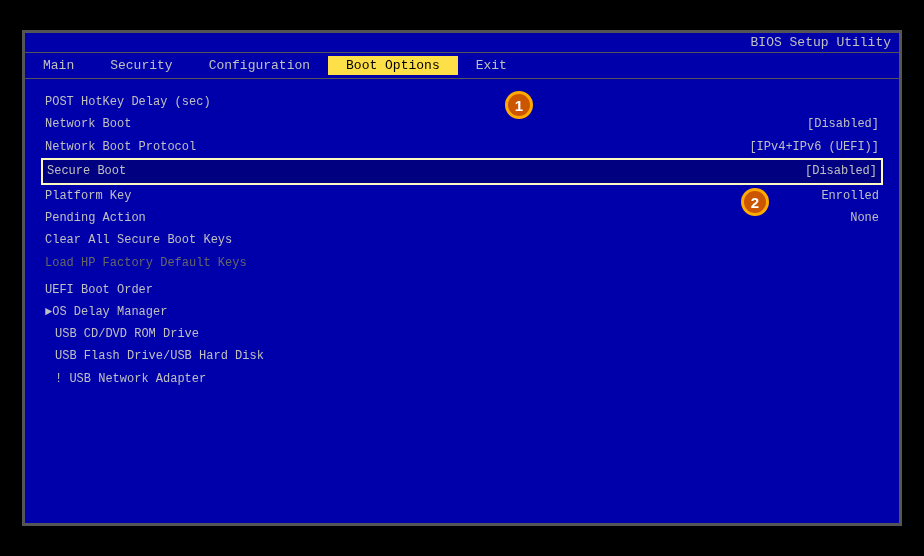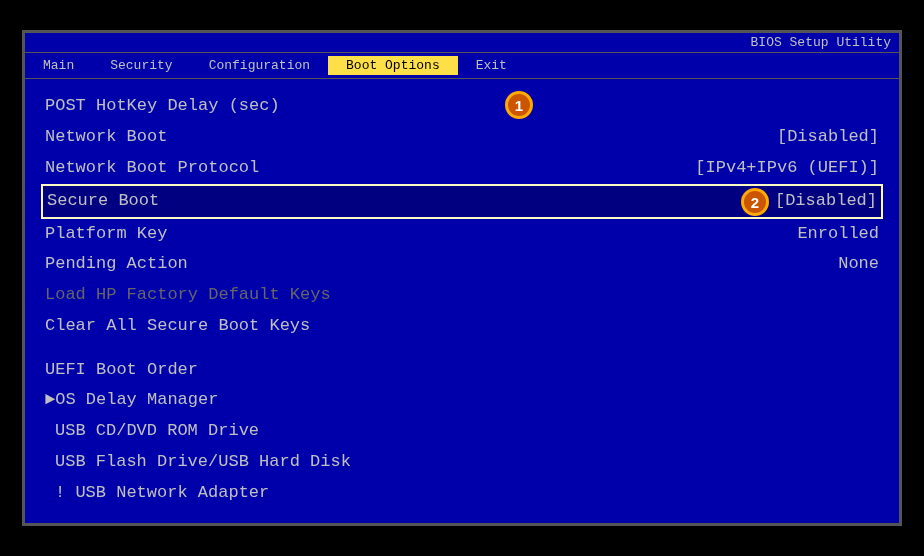--- a/index.html
+++ b/index.html
@@ -50,21 +50,21 @@
     }
 
     .menu-item.active {
       background: #fde047;
       color: #000;
     }
 
     
     .content {
       padding: 12px 20px;
-      font-size: 17px;
+      font-size: 12px;
       line-height: 1.7;
       color: #c0c0c0;
     }
 
     .setting-row {
       display: flex;
       justify-content: space-between;
       padding: 1px 0;
     }
 
@@ -181,30 +181,30 @@
       <span class="setting-label">Platform Key</span>
       <span class="setting-value">Enrolled</span>
     </div>
 
     <div class="setting-row">
       <span class="setting-label">Pending Action</span>
       <span class="setting-value">None</span>
     </div>
 
     <div class="setting-row">
+      <span class="setting-label">Clear All Secure Boot Keys</span>
+      <span class="setting-value"></span>
+    </div>
+
+    <div class="setting-row">
       <span class="setting-label dimmed">Load HP Factory Default Keys</span>
       <span class="setting-value dimmed"></span>
     </div>
 
-    <div class="setting-row">
-      <span class="setting-label">Clear All Secure Boot Keys</span>
-      <span class="setting-value"></span>
-    </div>
-
-    <div class="section-header" style="margin-top:14px;">
+    <div class="section-header" style="margin-top:6px;">
       <span>UEFI Boot Order</span>
     </div>
 
     <div class="setting-row boot-item-arrow">
       <span class="setting-label">►OS Delay Manager</span>
     </div>
 
     <div class="setting-row boot-item">
       <span class="setting-label">USB CD/DVD ROM Drive</span>
     </div>

